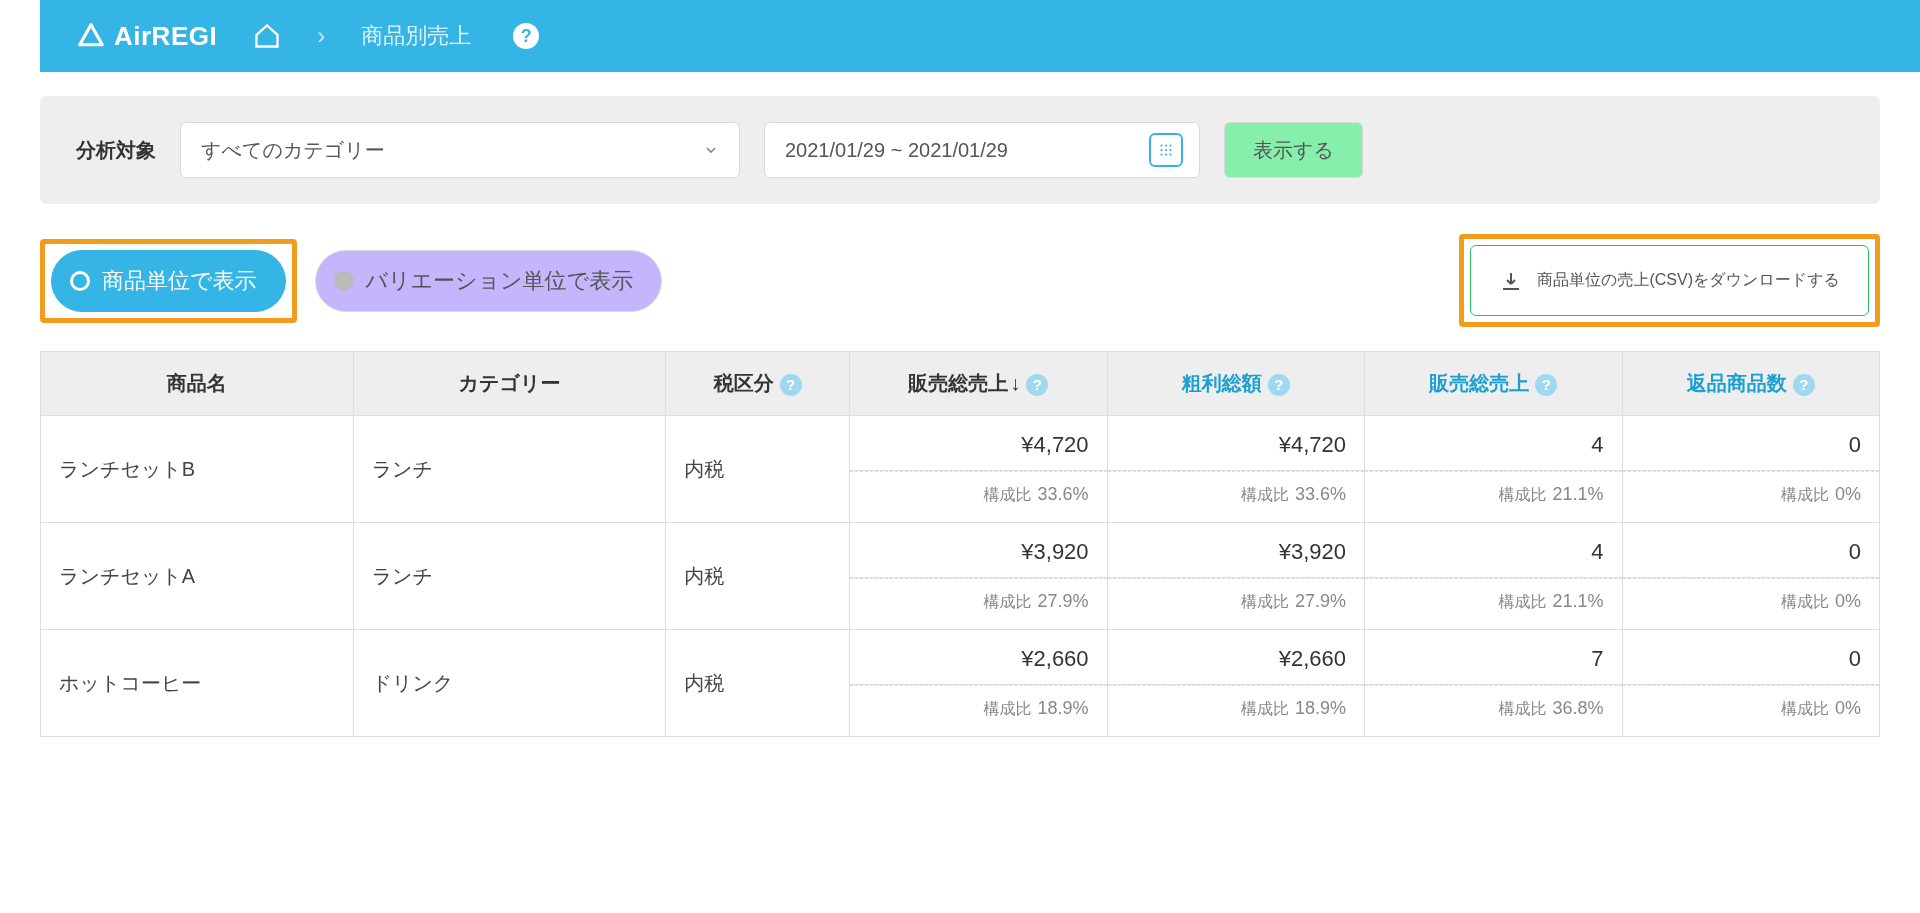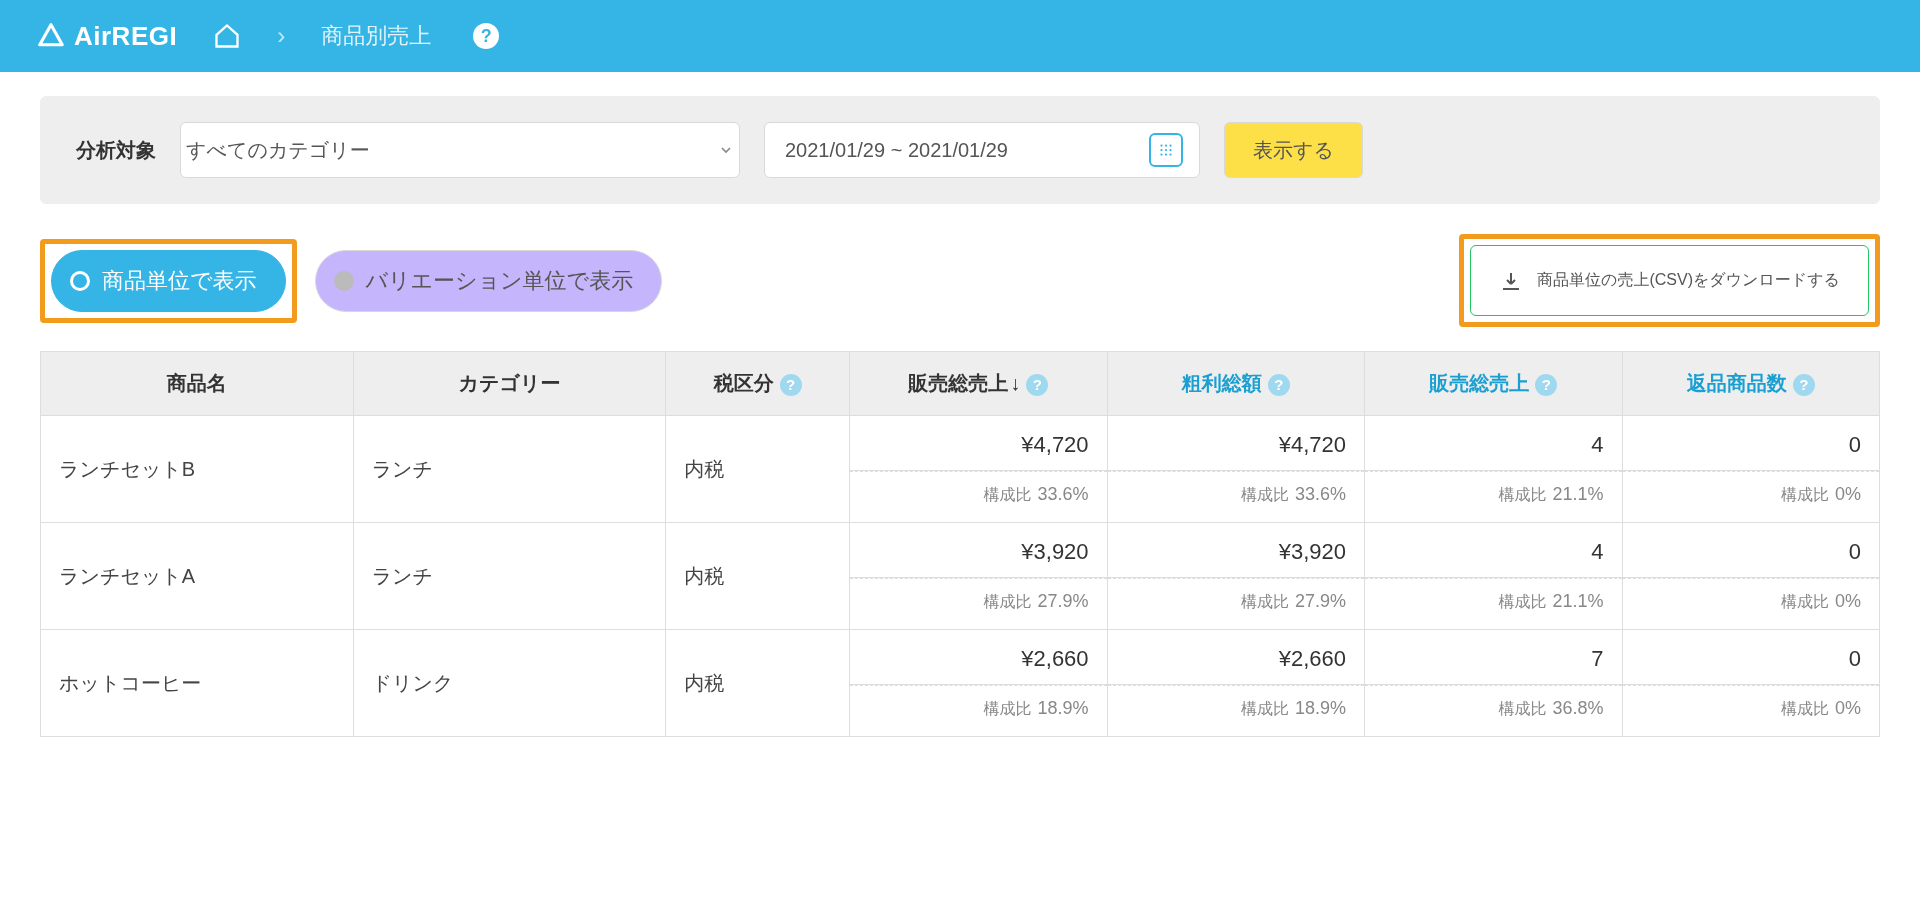--- a/index.html
+++ b/index.html
@@ -9,20 +9,21 @@
   color: #333;
   font-size: 16px;
 }
 .header {
   background: #35b5e6;
   height: 72px;
   display: flex;
   align-items: center;
   padding: 0 36px;
   gap: 36px;
+  margin-left: 40px;
 }
 .logo {
   display: flex;
   align-items: center;
   gap: 8px;
   color: #fff;
 }
 .logo-mark {
   width: 30px;
   height: 30px;
@@ -74,21 +75,21 @@
 }
 .select-wrap {
   flex: 1;
   max-width: 560px;
   background: #fff;
   border: 1px solid #d9d9d9;
   border-radius: 6px;
   height: 56px;
   display: flex;
   align-items: center;
-  padding: 0 5px;
+  padding: 0 20px;
   justify-content: space-between;
   cursor: pointer;
 }
 .select-value { font-size: 20px; color: #555; }
 .chevron-down { color: #888; }
 .date-wrap {
   width: 436px;
   background: #fff;
   border: 1px solid #d9d9d9;
   border-radius: 6px;
@@ -104,21 +105,21 @@
   width: 34px;
   height: 34px;
   border: 2px solid #35b5e6;
   border-radius: 6px;
   display: flex;
   align-items: center;
   justify-content: center;
   color: #35b5e6;
 }
 .show-btn {
-  background: #fde047;
+  background: #86efac;
   border: 1px solid #d9d9d9;
   border-radius: 6px;
   height: 56px;
   padding: 0 28px;
   font-size: 20px;
   color: #555;
   cursor: pointer;
 }
 .toolbar {
   display: flex;

